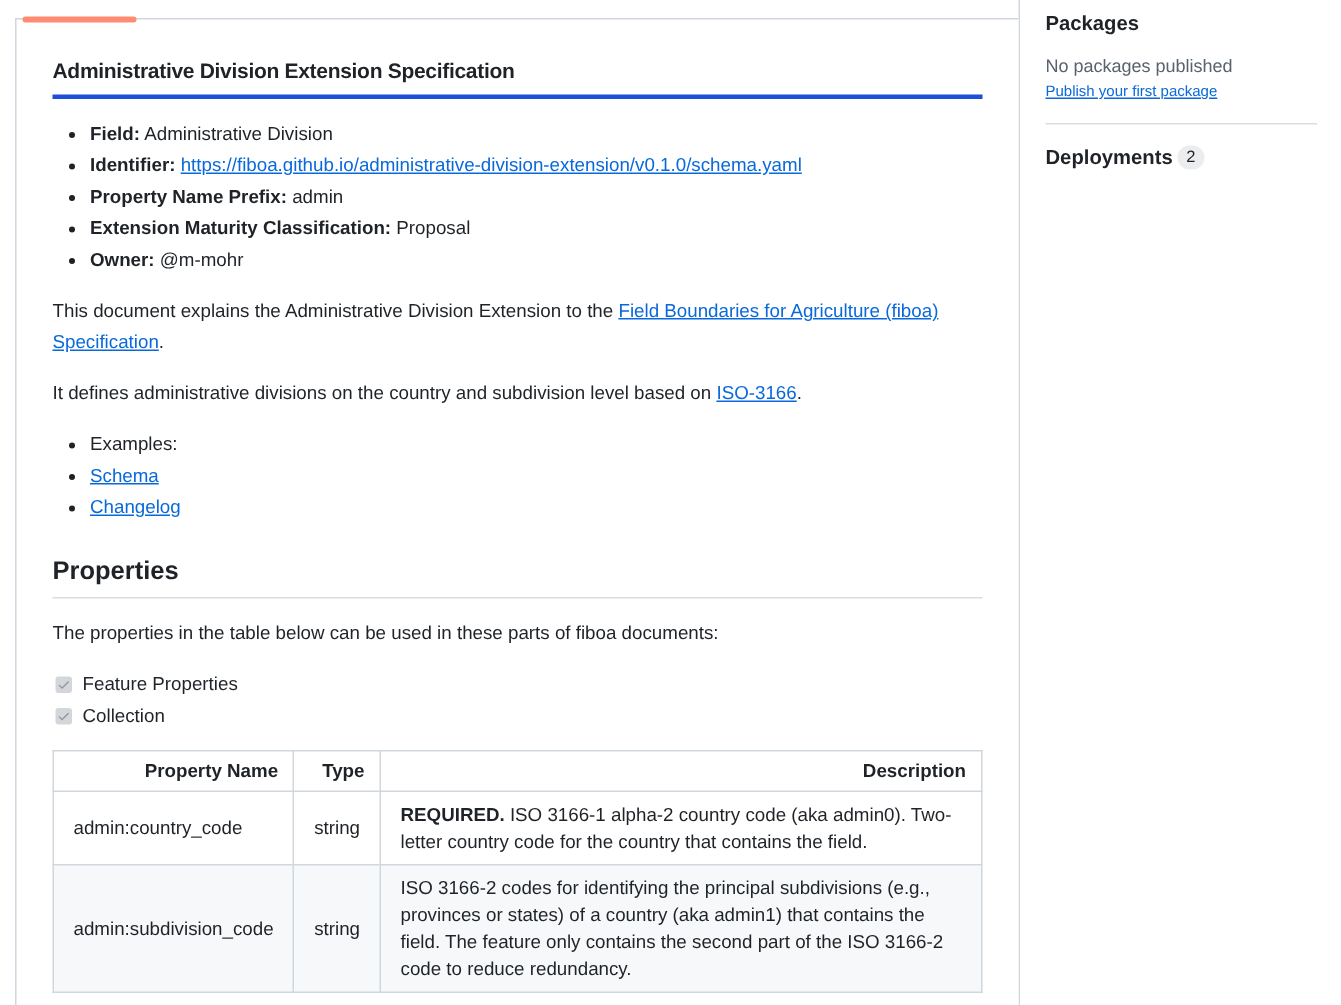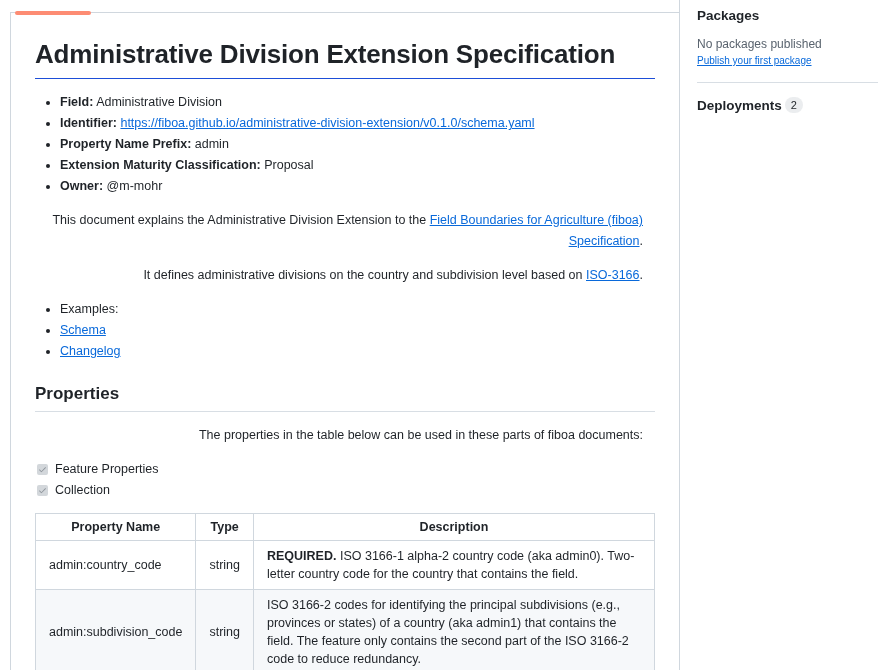--- a/index.html
+++ b/index.html
@@ -20,46 +20,46 @@
     background:#fff;
   }
   .tab-indicator {
     position:absolute; top:-2px; left:4px; width:76px; height:4px;
     background:#fd8c73; border-radius:3px;
   }
   .markdown { padding:26px 24px 0 24px; }
 
   .markdown h1 {
     margin:0 0 10px 0; padding-bottom:8px;
-    font-size:26px; font-weight:700; letter-spacing:-0.2px;
-    border-bottom:1px solid #1d4ed8;
+    font-size:14px; font-weight:700; letter-spacing:-0.2px;
+    border-bottom:3px solid #1d4ed8;
   }
   .markdown h2 {
     margin:22px 0 10px 0; padding-bottom:7px;
     font-size:17px; font-weight:700;
     border-bottom:1px solid #d8dee4;
   }
-  .markdown p { margin:13px 12px; line-height:21px;text-align:right; }
+  .markdown p { margin:13px 0; line-height:21px; }
   .markdown ul { margin:13px 0; padding-left:25px; line-height:21px; }
   .markdown ul ul { margin:0; list-style-type:circle; padding-left:21px; }
   .markdown li > strong { font-weight:700; }
 
   
   ul.task-list { list-style:none; padding-left:2px; margin:10px 0; }
   ul.task-list li { display:flex; align-items:center; gap:7px; line-height:21px; }
   .cb {
     display:inline-block; width:11px; height:11px; border-radius:2px;
     background:#d3d7db; position:relative; flex:0 0 auto;
   }
   .cb svg { position:absolute; left:1px; top:1px; }
 
   
   table { border-collapse:collapse; margin-top:12px; font-size:12.5px; }
   th, td { border:1px solid #d0d7de; padding:6px 13px; }
-  th { font-weight:700; text-align:center; padding:6px 10px; }
+  th { font-weight:700; text-align:right; padding:6px 10px; }
   td { line-height:18px; }
   col.c-name { width:150px; }
   col.c-type { width:54px; }
   col.c-desc { width:416px; }
   tbody tr:nth-child(2) { background:#f6f8fa; }
   td .req { font-weight:700; }
 
   
   .sidebar { position:absolute; left:697px; top:8px; width:181px; }
   .sidebar h3 { margin:0; font-size:13.5px; font-weight:700; color:#1f2328; }

